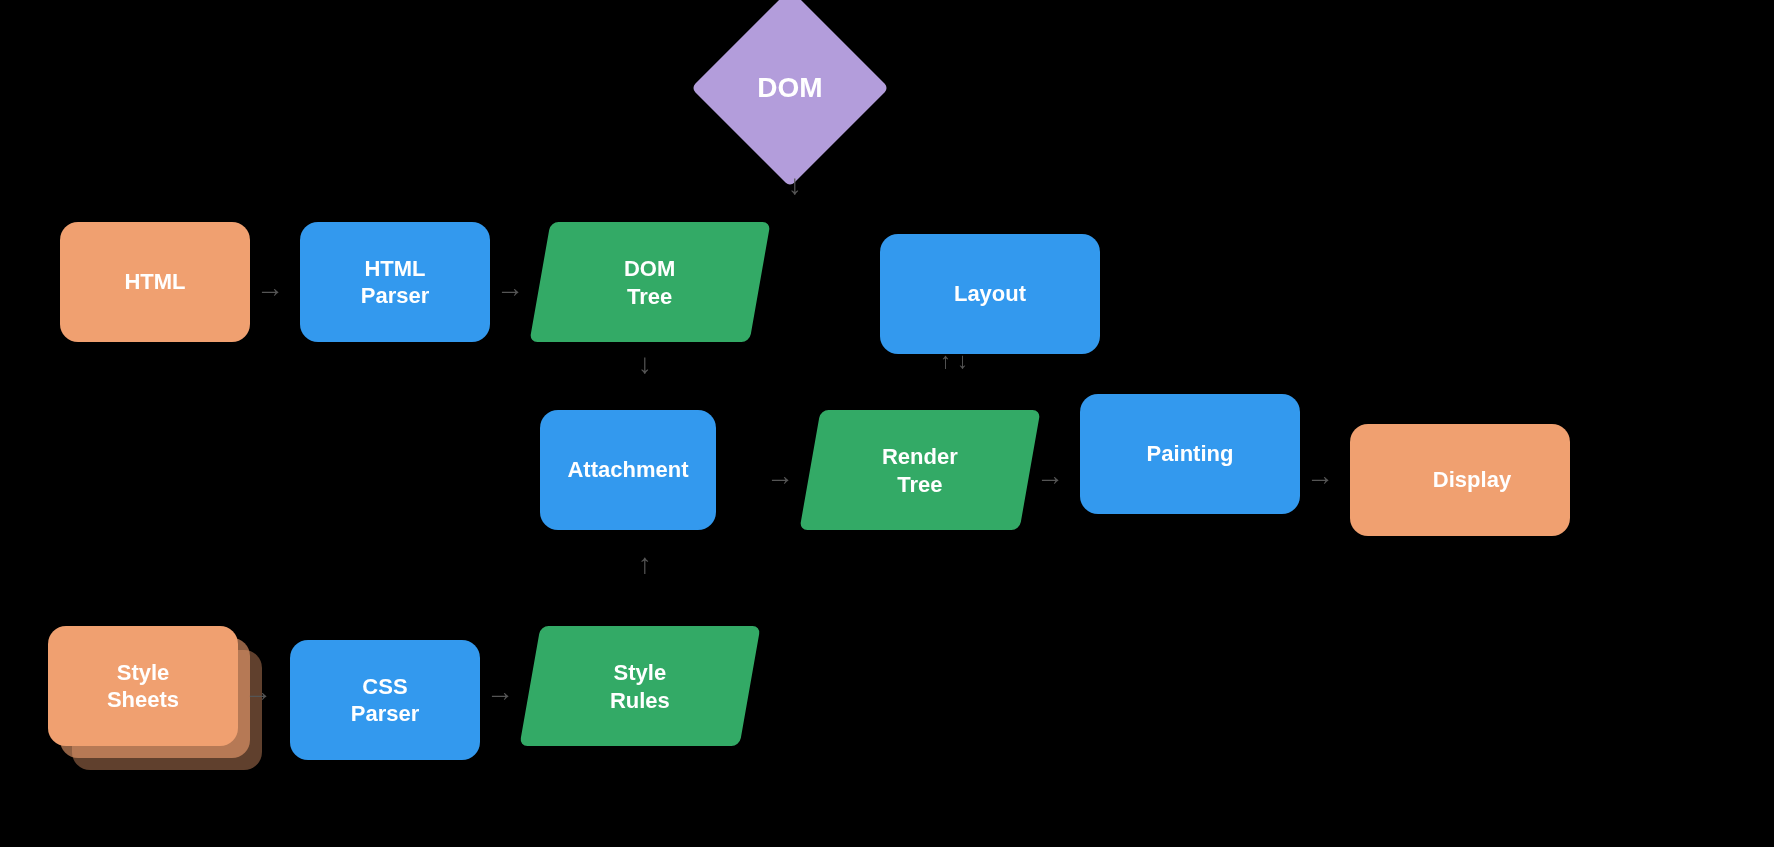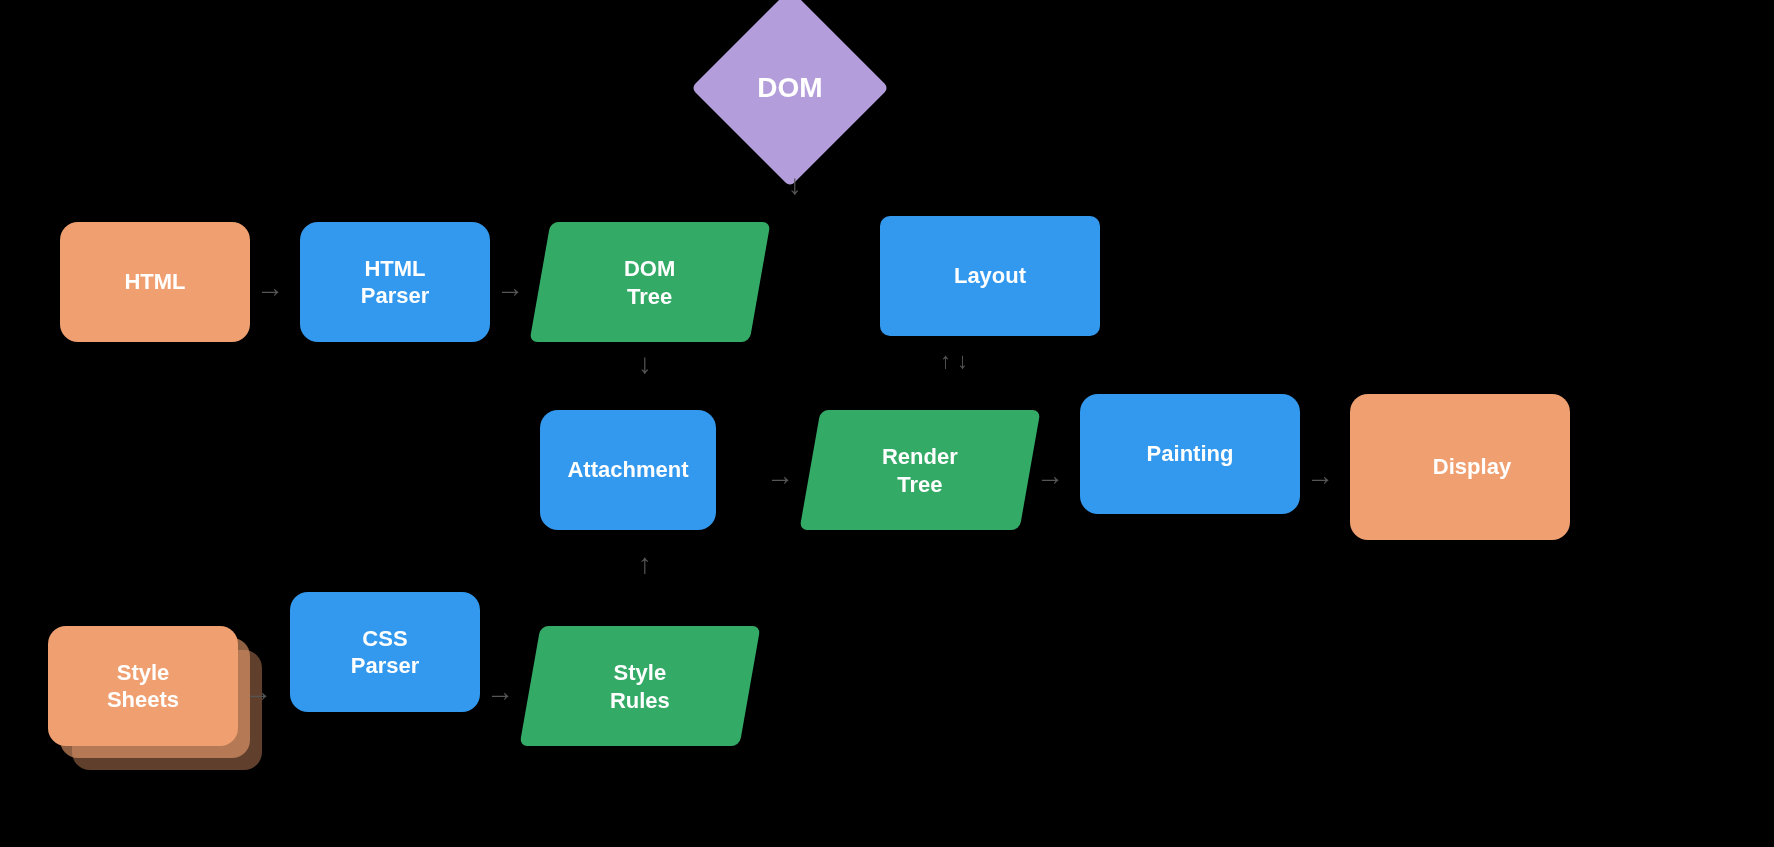--- a/index.html
+++ b/index.html
@@ -87,21 +87,21 @@
   <div class="node node-rounded blue" style="left:300px; top:222px; width:190px; height:120px;">
     <span>HTML<br>Parser</span>
   </div>
 
   <div class="arrow" style="left:496px; top:272px;">→</div>
 
   <div class="node node-parallelogram green" style="left:540px; top:222px; width:220px; height:120px; border-radius:8px;">
     <span class="label">DOM<br>Tree</span>
   </div>
 
-  <div class="node node-rounded blue" style="left:880px; top:216px; width:220px; height:120px;border-radius:10px;">
+  <div class="node node-rounded blue" style="left:880px; top:234px; width:220px; height:120px;">
     <span>Layout</span>
   </div>
 
   <div class="arrow" style="left:638px; top:348px;">↓</div>
 
   <div class="arrow" style="left:940px; top:348px; font-size:22px;">↑ ↓</div>
 
   <div class="node node-rounded blue" style="left:540px; top:410px; width:176px; height:120px;">
     <span>Attachment</span>
   </div>
@@ -113,38 +113,38 @@
   </div>
 
   <div class="arrow" style="left:1036px; top:460px;">→</div>
 
   <div class="node node-rounded blue" style="left:1080px; top:394px; width:220px; height:120px;">
     <span>Painting</span>
   </div>
 
   <div class="arrow" style="left:1306px; top:460px;">→</div>
 
-  <div class="node node-rounded orange" style="left:1350px; top:394px; width:220px; height:146px;padding-left:24px;">
+  <div class="node node-rounded orange" style="left:1350px; top:424px; width:220px; height:112px;padding-left:24px;">
     <span>Display</span>
   </div>
 
   <div class="arrow" style="left:638px; top:548px;">↑</div>
 
   <div style="position:absolute; left:72px; top:650px; width:190px; height:120px;
               background:#f0a070; border-radius:18px; opacity:0.4;"></div>
   <div style="position:absolute; left:60px; top:638px; width:190px; height:120px;
               background:#f0a070; border-radius:18px; opacity:0.6;"></div>
 
   <div class="node node-rounded orange" style="left:48px; top:626px; width:190px; height:120px;">
     <span>Style<br>Sheets</span>
   </div>
 
   <div class="arrow" style="left:244px; top:676px;">→</div>
 
-  <div class="node node-rounded blue" style="left:290px; top:592px; width:190px; height:120px;">
+  <div class="node node-rounded blue" style="left:290px; top:640px; width:190px; height:120px;">
     <span>CSS<br>Parser</span>
   </div>
 
   <div class="arrow" style="left:486px; top:676px;">→</div>
 
   <div class="node node-parallelogram green" style="left:530px; top:626px; width:220px; height:120px; border-radius:8px;">
     <span class="label">Style<br>Rules</span>
   </div>
 
 </div>

